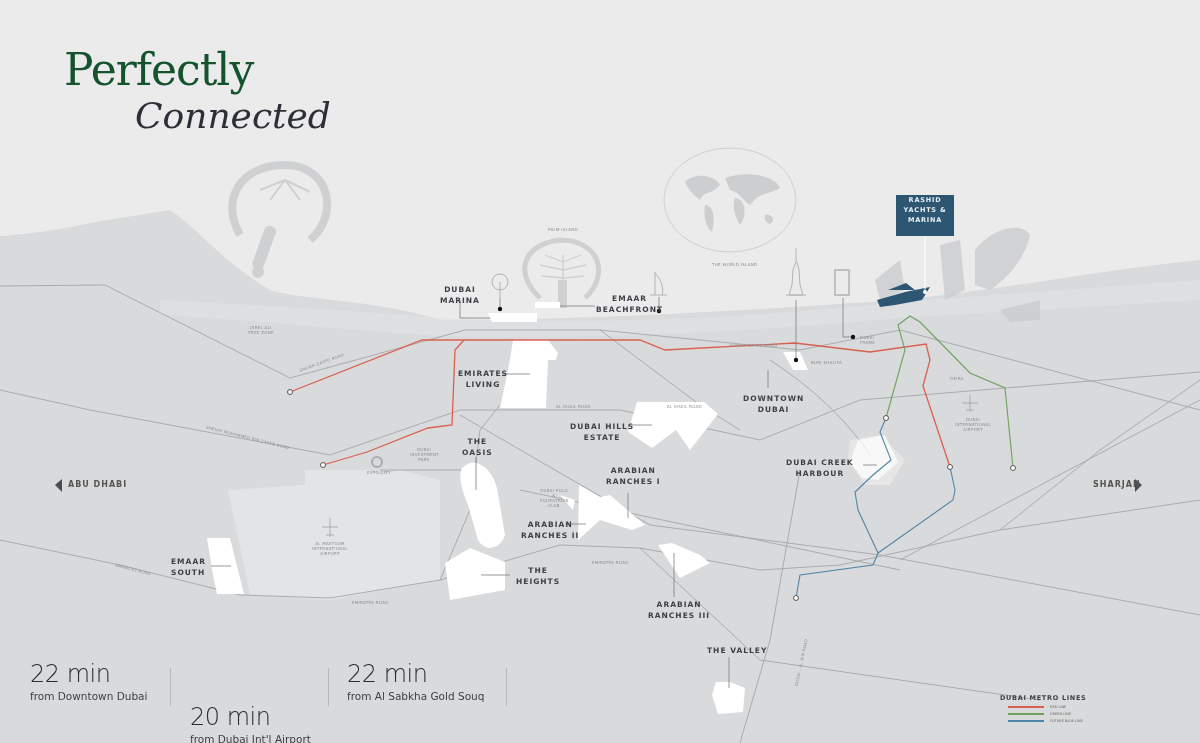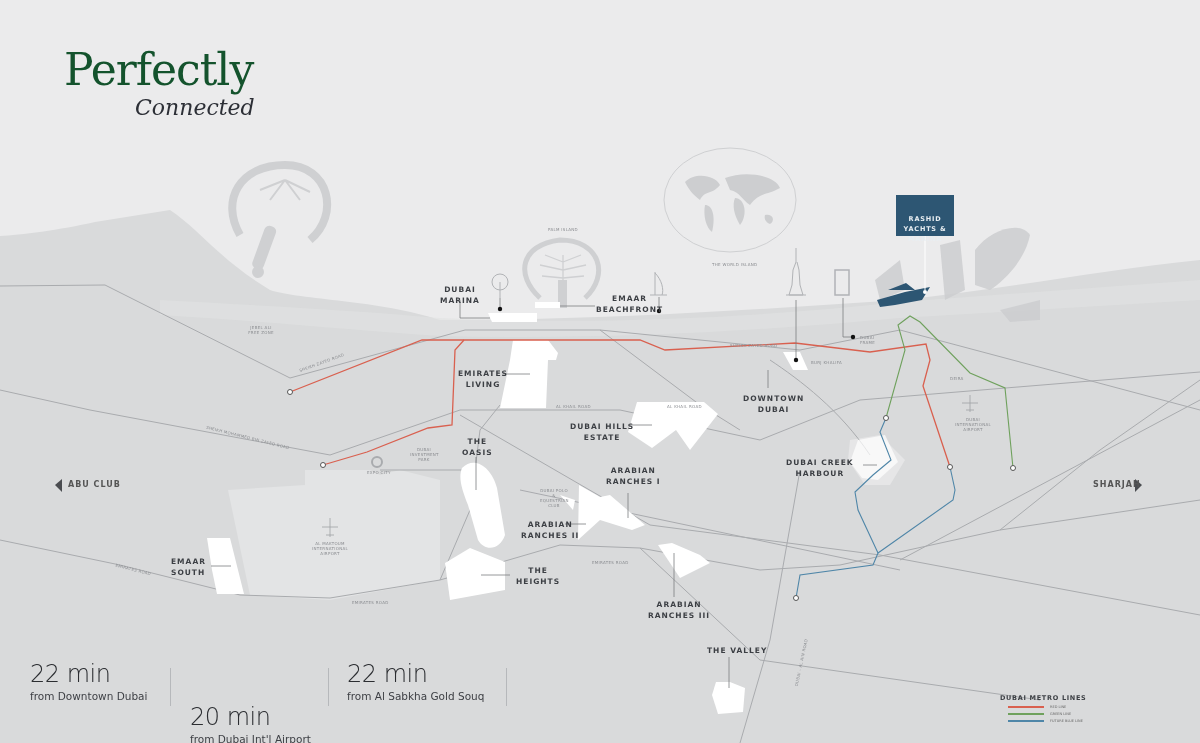--- a/index.html
+++ b/index.html
@@ -1,22 +1,22 @@
 <!DOCTYPE html>
 <html><head>
 <meta charset="utf-8">
 <style>
   html,body{margin:0;padding:0;}
   body{width:1200px;height:743px;overflow:hidden;background:#d9dadb;position:relative;font-family:"Liberation Sans",sans-serif;}
   #map{position:absolute;left:0;top:0;width:1200px;height:743px;}
   .title-main{position:absolute;left:64px;top:44px;font-family:"DejaVu Serif",serif;font-size:44px;color:#14532d;letter-spacing:-1px;font-weight:300;}
-  .title-script{position:absolute;left:135px;top:95px;font-family:"DejaVu Serif",serif;font-style:italic;font-size:22px;color:#2c2f36;letter-spacing:0px;}
+  .title-script{position:absolute;left:135px;top:95px;font-family:"DejaVu Serif",serif;font-style:italic;font-size:36px;color:#2c2f36;letter-spacing:0px;}
   .lbl{position:absolute;font-family:"DejaVu Sans",sans-serif;font-size:7.5px;font-weight:bold;letter-spacing:1px;color:#3c3f44;text-align:center;line-height:11px;text-transform:uppercase;}
   .tiny{position:absolute;font-family:"DejaVu Sans",sans-serif;font-size:4px;color:#8a8c90;letter-spacing:.3px;text-align:center;line-height:5px;text-transform:uppercase;}
-  .badge{position:absolute;left:896px;top:195px;width:58px;height:41px;background:#2d5673;color:#e8eef2;font-family:"DejaVu Sans",sans-serif;font-size:6.5px;font-weight:bold;letter-spacing:.8px;text-align:center;line-height:10px;padding-top:19px;box-sizing:border-box;}
+  .badge{position:absolute;left:896px;top:195px;width:58px;height:41px;background:#2d5673;color:#e8eef2;font-family:"DejaVu Sans",sans-serif;font-size:6.5px;font-weight:bold;letter-spacing:.8px;text-align:center;line-height:10px;padding-top:0;box-sizing:border-box;}
   .dir{position:absolute;font-family:"DejaVu Sans",sans-serif;font-size:8px;color:#555;letter-spacing:1px;font-weight:bold;}
   .stats{position:absolute;left:0;top:660px;width:660px;height:60px;text-decoration:underline;}
   .stat{position:absolute;top:0;}
   .stat .big{font-family:"DejaVu Sans",sans-serif;font-size:24px;color:#2b2d31;font-weight:300;letter-spacing:-.5px;}
   .stat .small{font-family:"DejaVu Sans",sans-serif;font-size:10.5px;color:#3d3f44;margin-top:2px;}
   .divider{position:absolute;top:668px;width:1px;height:38px;background:#b6b8bb;}
   .legend{position:absolute;left:1000px;top:694px;width:110px;}
   .legend .lt{font-family:"DejaVu Sans",sans-serif;font-size:6.5px;font-weight:bold;letter-spacing:.7px;color:#3c3f44;}
   .legend .row{display:flex;align-items:center;margin-top:3px;height:4px;}
   .legend .sw{width:36px;height:1.5px;margin-left:8px;}
@@ -178,21 +178,21 @@
 
 <div class="title-main">Perfectly</div>
 <div class="title-script">Connected</div>
 
 <div class="badge">
   <div>RASHID</div>
   <div>YACHTS &amp;</div>
   <div>MARINA</div>
 </div>
 
-<div class="dir" style="left:68px;top:480px;">ABU CLUB</div>
+<div class="dir" style="left:68px;top:480px;">ABU DHABI</div>
 <div class="dir" style="left:1093px;top:480px;">SHARJAH</div>
 
 <div class="lbl" style="left:440px;top:284px;">
     <div>DUBAI</div>
     <div>MARINA</div>
   </div>
 <div class="lbl" style="left:596px;top:293px;">
     <div>EMAAR</div>
     <div>BEACHFRONT</div>
   </div>

